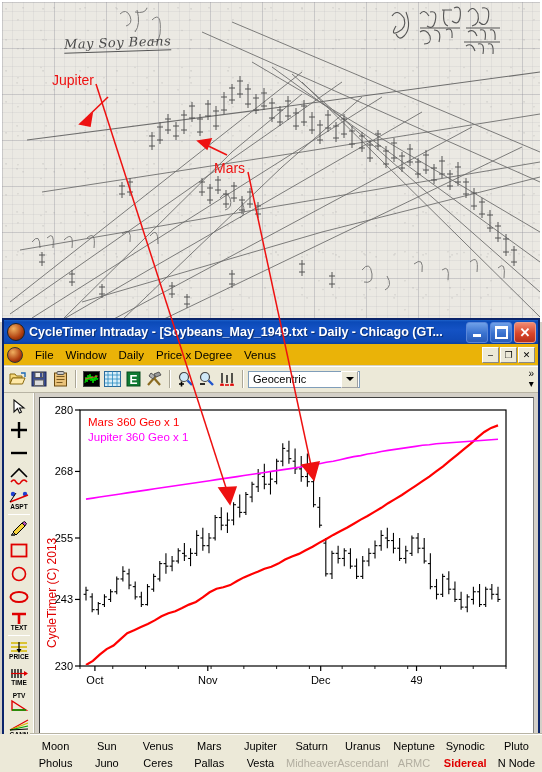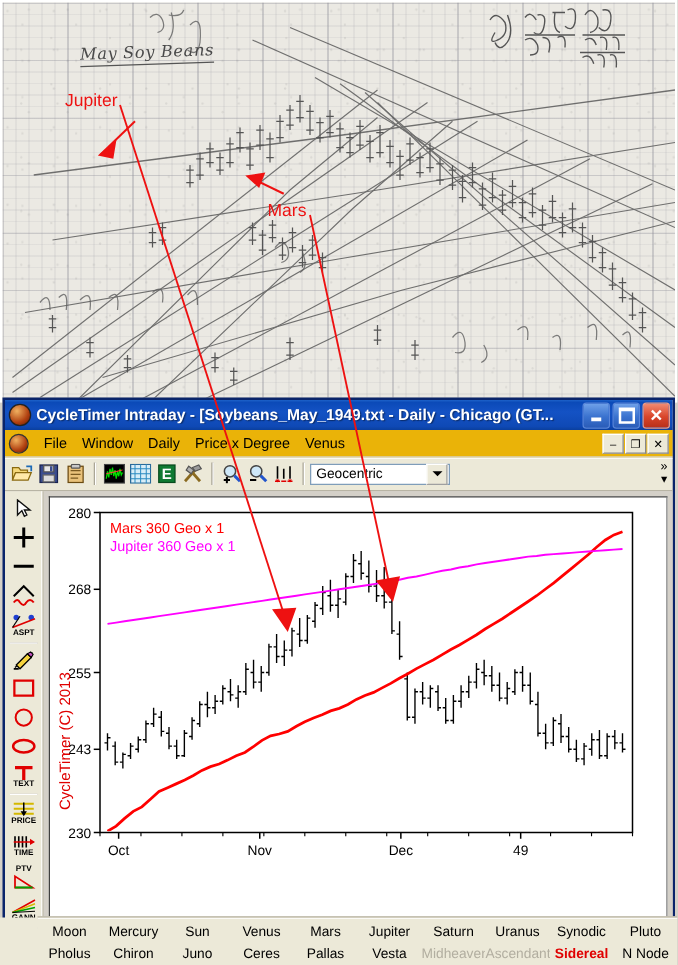--- a/index.html
+++ b/index.html
@@ -871,24 +871,20 @@
     </div>
   </div>
 
   <div class="statusstrip"></div>
   <div class="planets">
       <div class="pcol">
         <div class="pbtn">Moon</div>
         <div class="pbtn">Pholus</div>
       </div>
       <div class="pcol">
-        <div class="pbtn">Mercury</div>
-        <div class="pbtn">Chiron</div>
-      </div>
-      <div class="pcol">
         <div class="pbtn">Sun</div>
         <div class="pbtn">Juno</div>
       </div>
       <div class="pcol">
         <div class="pbtn">Venus</div>
         <div class="pbtn">Ceres</div>
       </div>
       <div class="pcol">
         <div class="pbtn">Mars</div>
         <div class="pbtn">Pallas</div>
@@ -899,20 +895,24 @@
       </div>
       <div class="pcol">
         <div class="pbtn">Saturn</div>
         <div class="pbtn dim">Midheaven</div>
       </div>
       <div class="pcol">
         <div class="pbtn">Uranus</div>
         <div class="pbtn dim">Ascendant</div>
       </div>
       <div class="pcol">
+        <div class="pbtn">Neptune</div>
+        <div class="pbtn dim">ARMC</div>
+      </div>
+      <div class="pcol">
         <div class="pbtn">Synodic</div>
         <div class="pbtn sid">Sidereal</div>
       </div>
       <div class="pcol">
         <div class="pbtn">Pluto</div>
         <div class="pbtn">N Node</div>
       </div>
     </div>
 
 </div>

